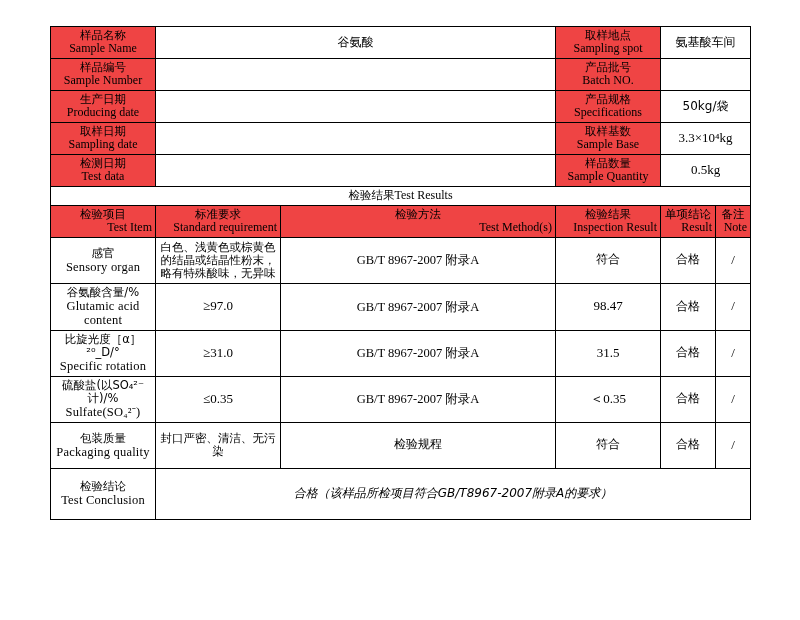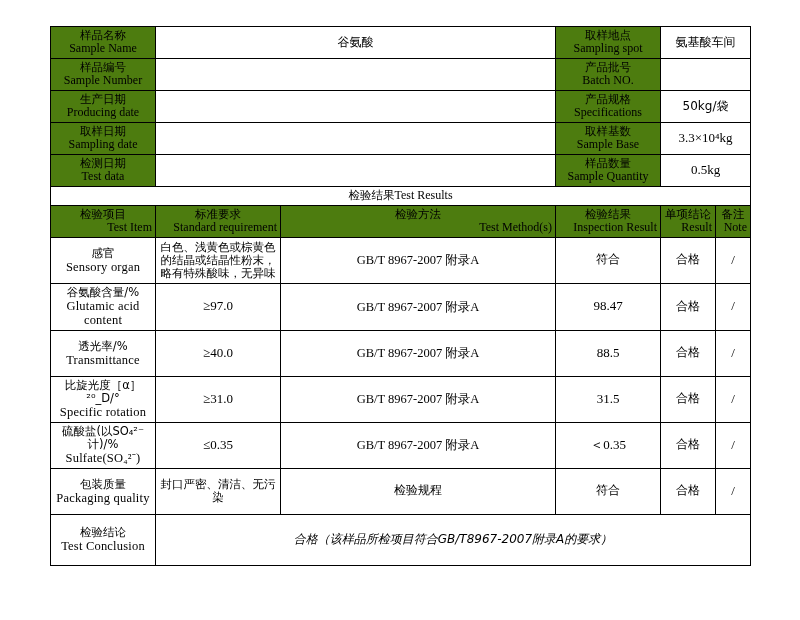--- a/index.html
+++ b/index.html
@@ -37,21 +37,21 @@
     font-family: "DejaVu Sans", sans-serif;
     font-size: 11.5px;
     display: block;
   }
   .en {
     font-family: "Liberation Serif", serif;
     font-size: 12px;
     display: block;
   }
   .hdr-cell {
-    background: #4d7c0f;
+    background: #ef4444;
     padding-top: 3px;
     padding-bottom: 3px;
   }
   .val {
     font-family: "Liberation Serif", serif;
     font-size: 13px;
   }
   .val-cn {
     font-family: "DejaVu Sans", sans-serif;
     font-size: 12px;
@@ -227,31 +227,20 @@
         <span class="cn">谷氨酸含量/%</span>
         <span class="en">Glutamic acid content</span>
       </td>
       <td class="val">≥97.0</td>
       <td colspan="2" class="method">GB/T 8967-2007 附录A</td>
       <td class="val">98.47</td>
       <td class="val-cn">合格</td>
       <td class="val">/</td>
     </tr>
 
-    <tr class="tall">
-      <td class="item-cell">
-        <span class="cn">透光率/%</span>
-        <span class="en">Transmittance</span>
-      </td>
-      <td class="val">≥40.0</td>
-      <td colspan="2" class="method">GB/T 8967-2007 附录A</td>
-      <td class="val">88.5</td>
-      <td class="val-cn">合格</td>
-      <td class="val">/</td>
-    </tr>
 
     <tr class="tall">
       <td class="item-cell">
         <span class="cn">比旋光度［α］²⁰_D/°</span>
         <span class="en">Specific rotation</span>
       </td>
       <td class="val">≥31.0</td>
       <td colspan="2" class="method">GB/T 8967-2007 附录A</td>
       <td class="val">31.5</td>
       <td class="val-cn">合格</td>

